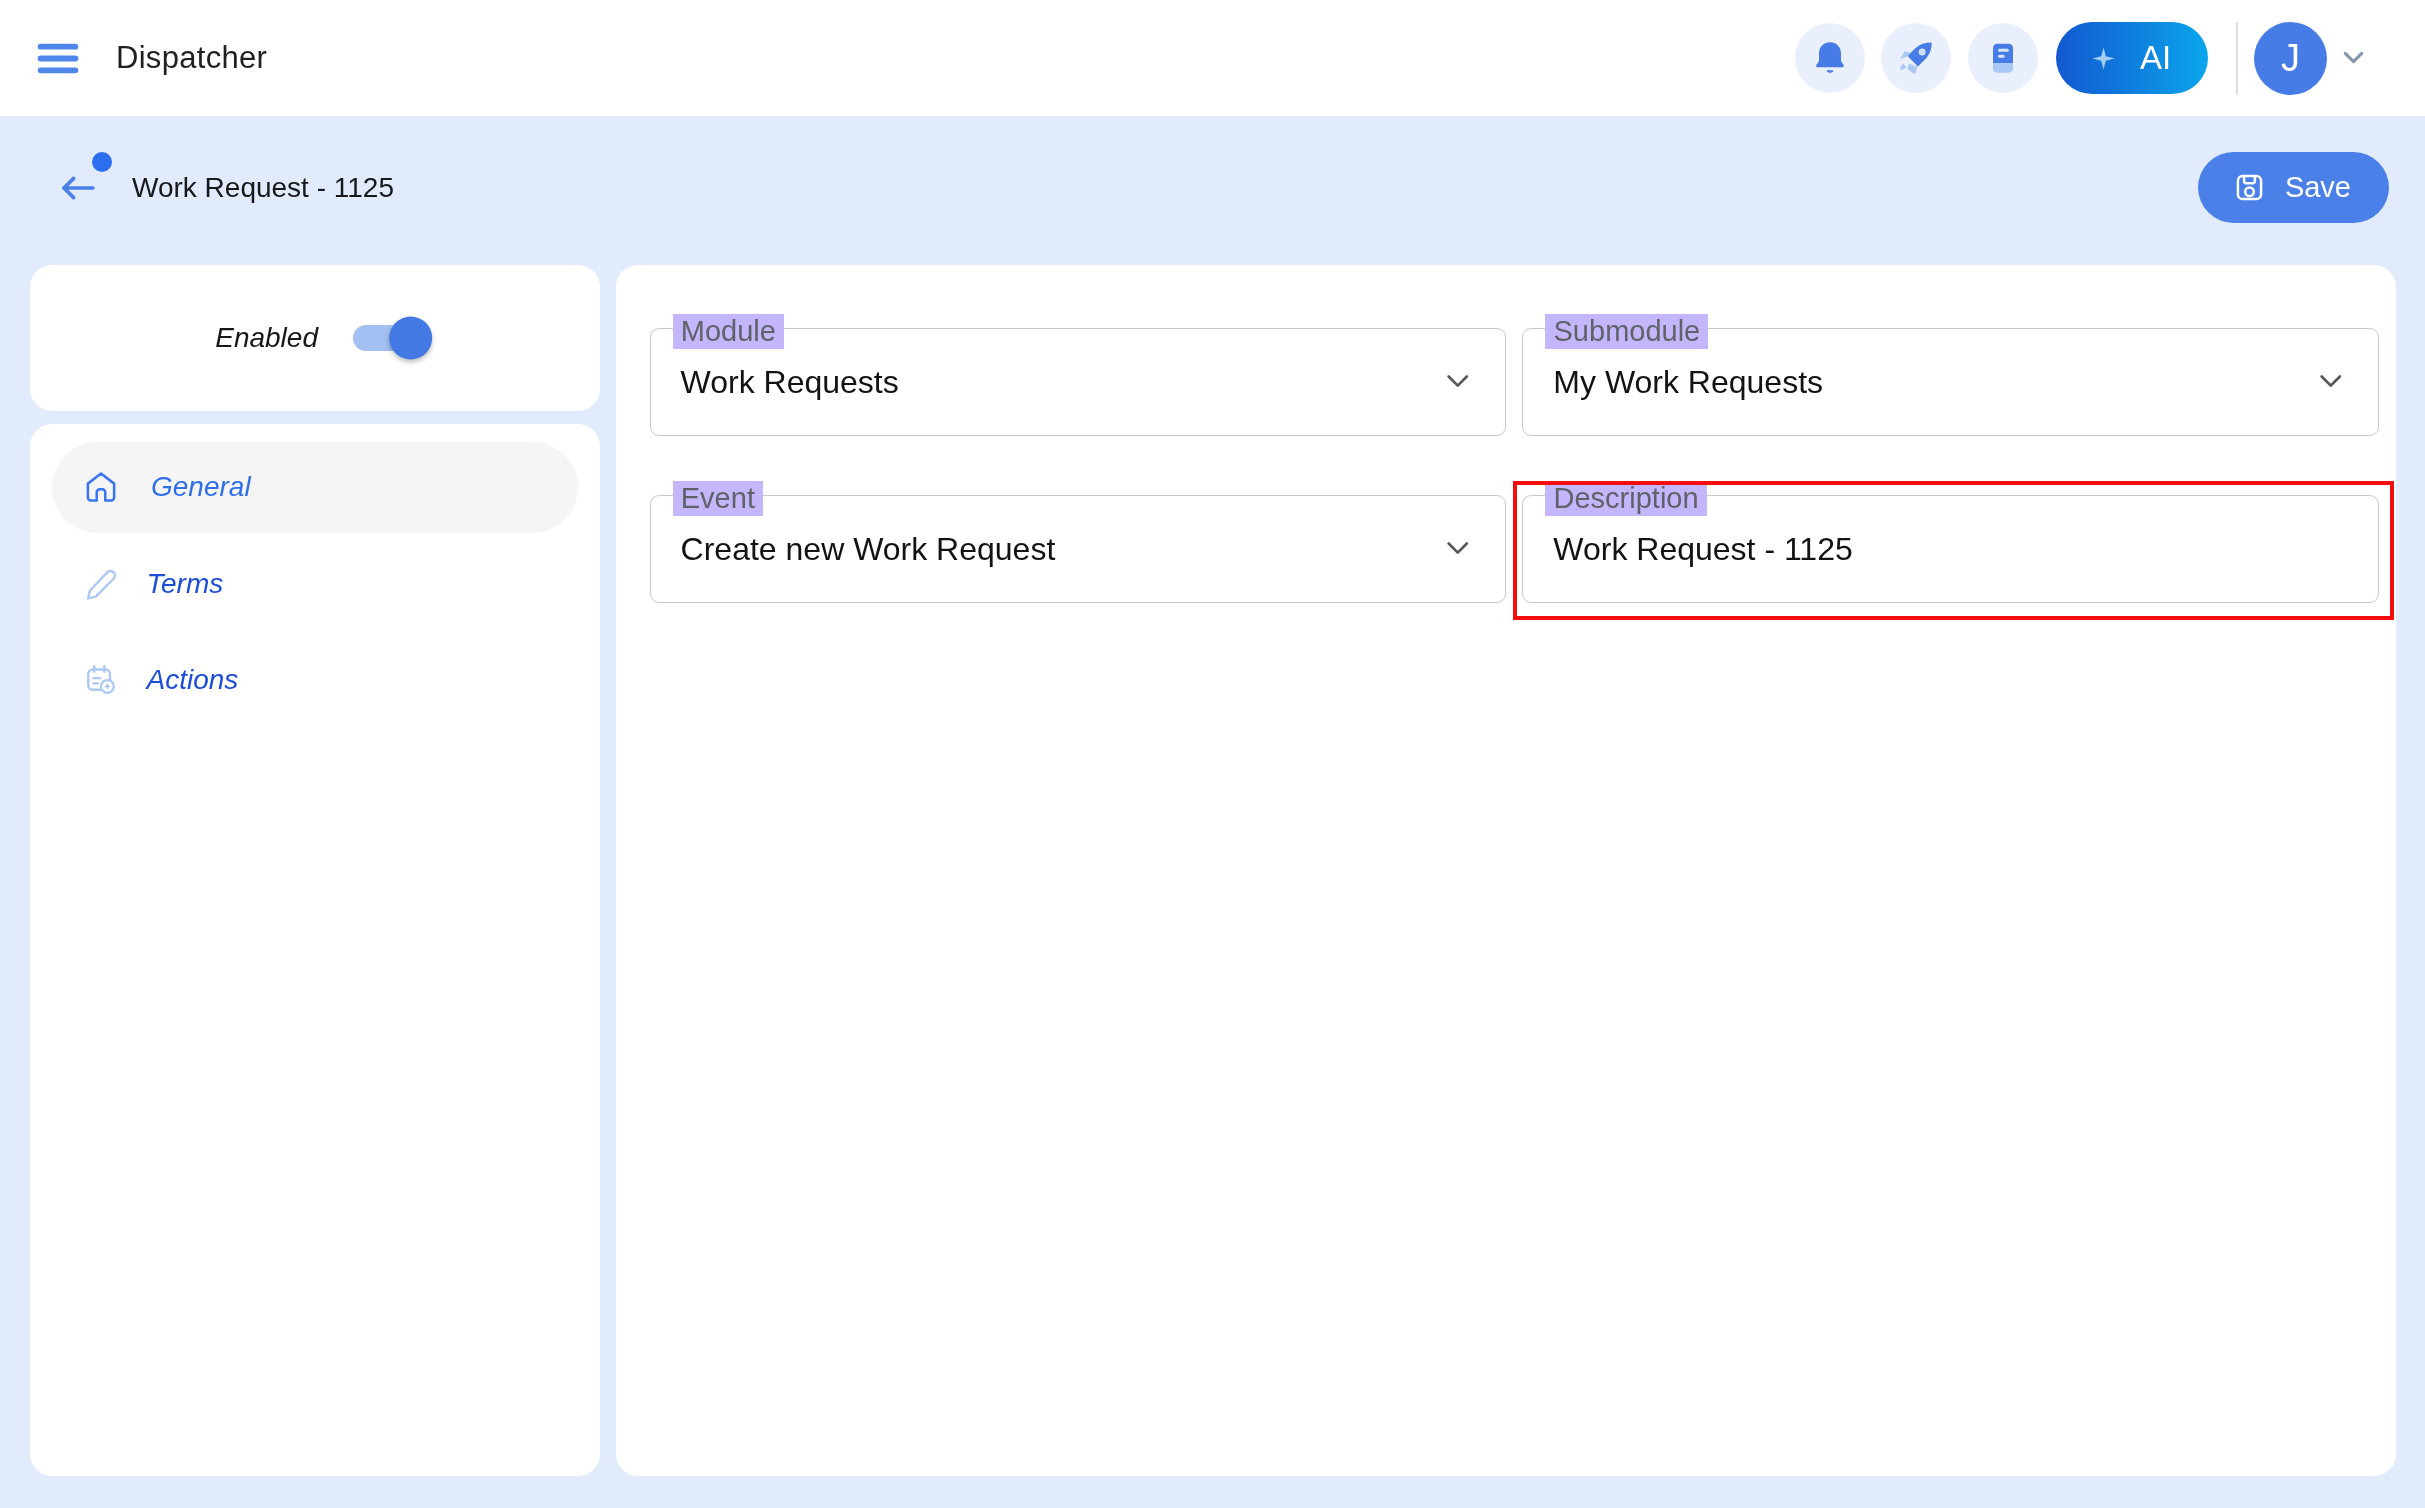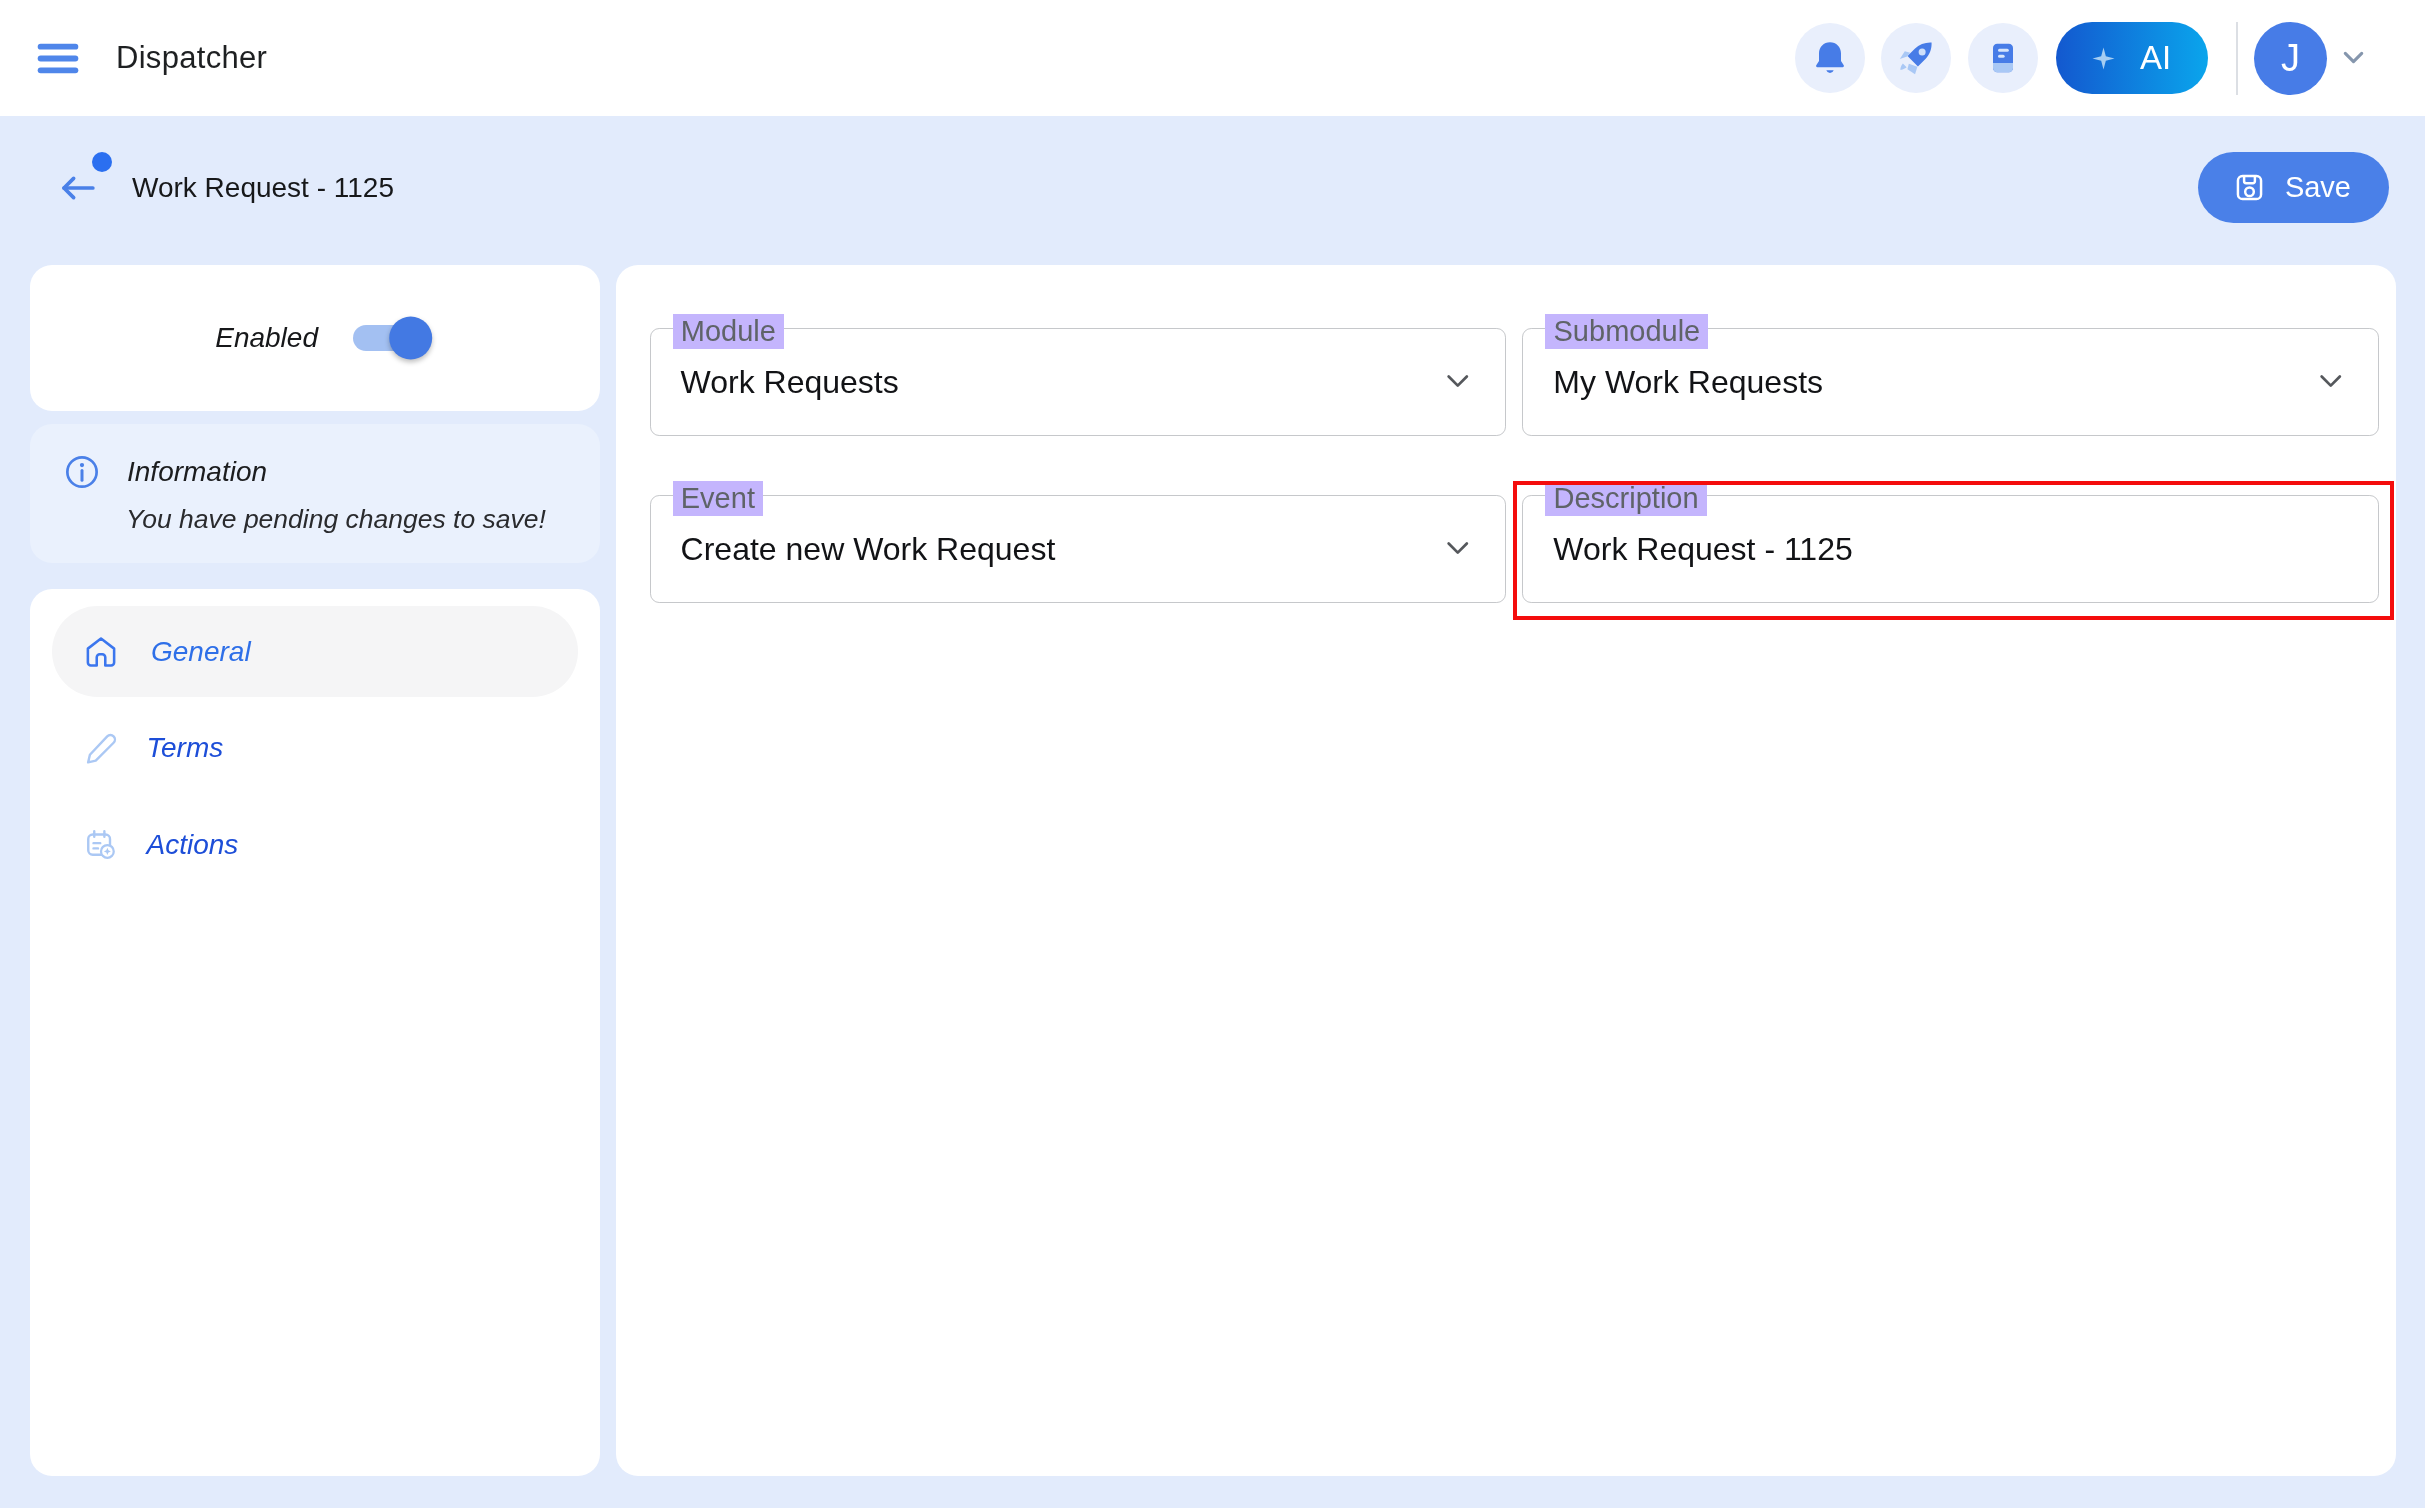--- a/index.html
+++ b/index.html
@@ -214,33 +214,20 @@
   <aside class="sidebar">
 
     <div class="card card-enabled">
       <span class="enabled-label">Enabled</span>
       <span class="switch">
         <span class="switch-track"></span>
         <span class="switch-knob"></span>
       </span>
     </div>
 
-    <div class="card card-info">
-      <div class="info-head">
-        <span>
-          <svg width="38" height="38" viewBox="0 0 48 48">
-            <circle cx="24" cy="24" r="18.5" stroke="#4a80e8" stroke-width="3.4" fill="none"></circle>
-            <circle cx="24" cy="15.2" r="2.7" fill="#4a80e8"></circle>
-            <path d="M24 22v12.5" stroke="#4a80e8" stroke-width="3.8" stroke-linecap="round"></path>
-          </svg>
-        </span>
-        <span class="info-title">Information</span>
-      </div>
-      <div class="info-message">You have pending changes to save!</div>
-    </div>
 
     <nav class="card card-nav">
       <div class="nav-item active">
         <span>
           <svg width="36" height="36" viewBox="0 0 48 48" fill="none" stroke="#3b76ee" stroke-width="3.4" stroke-linejoin="round">
             <path d="M6.5 19.5L24 6l17.5 13.5V38a4 4 0 0 1-4 4h-7.8V31a4 4 0 0 0-4-4h-3.4a4 4 0 0 0-4 4v11h-7.8a4 4 0 0 1-4-4z"></path>
           </svg>
         </span>
         <span>General</span>
       </div>

